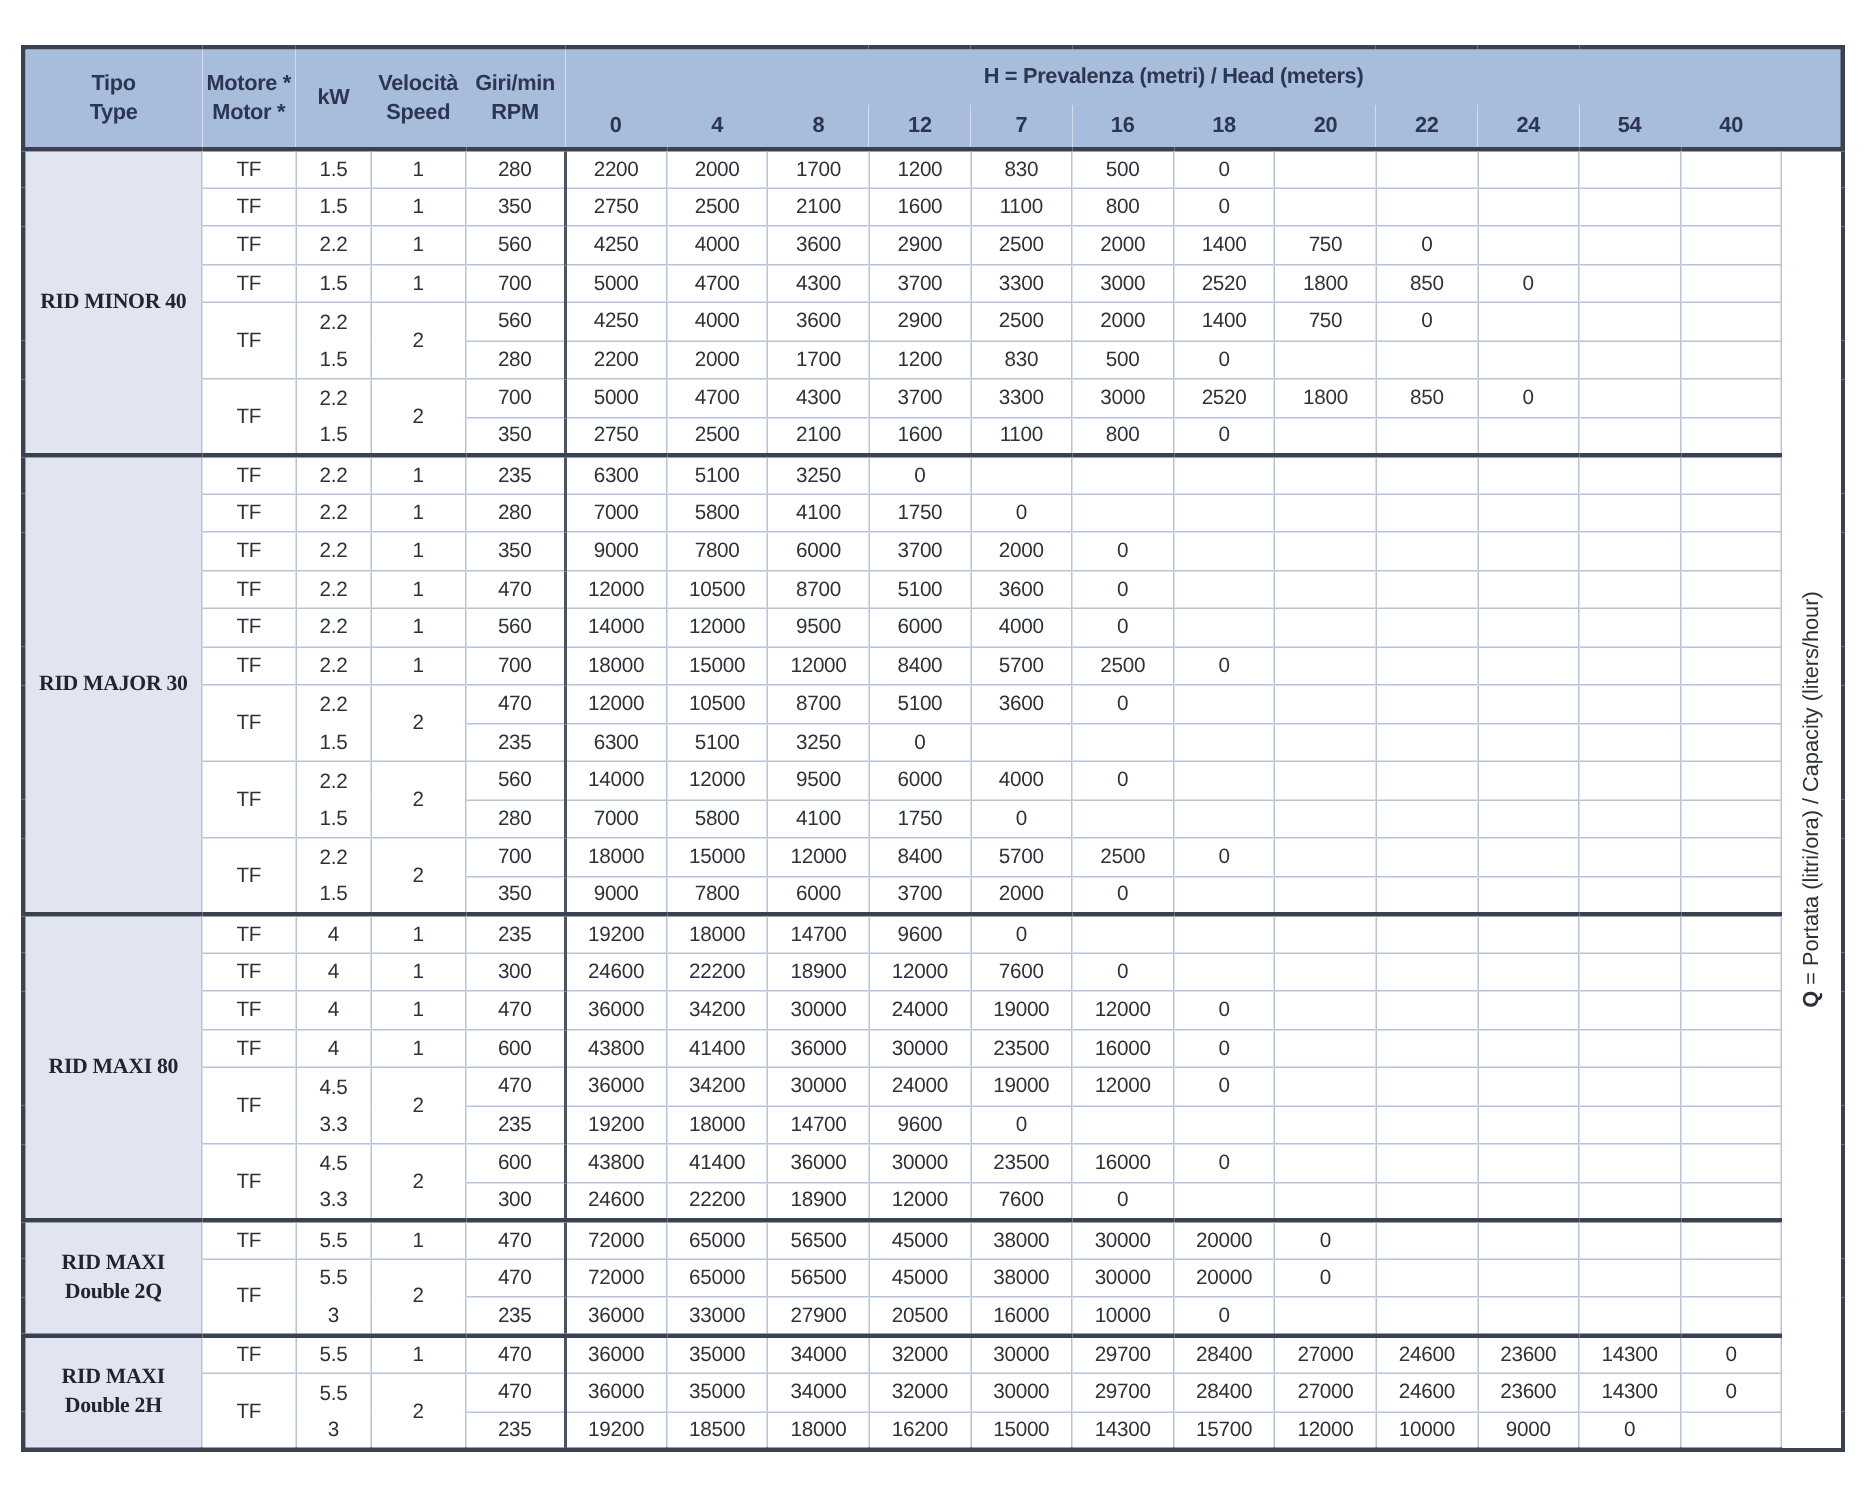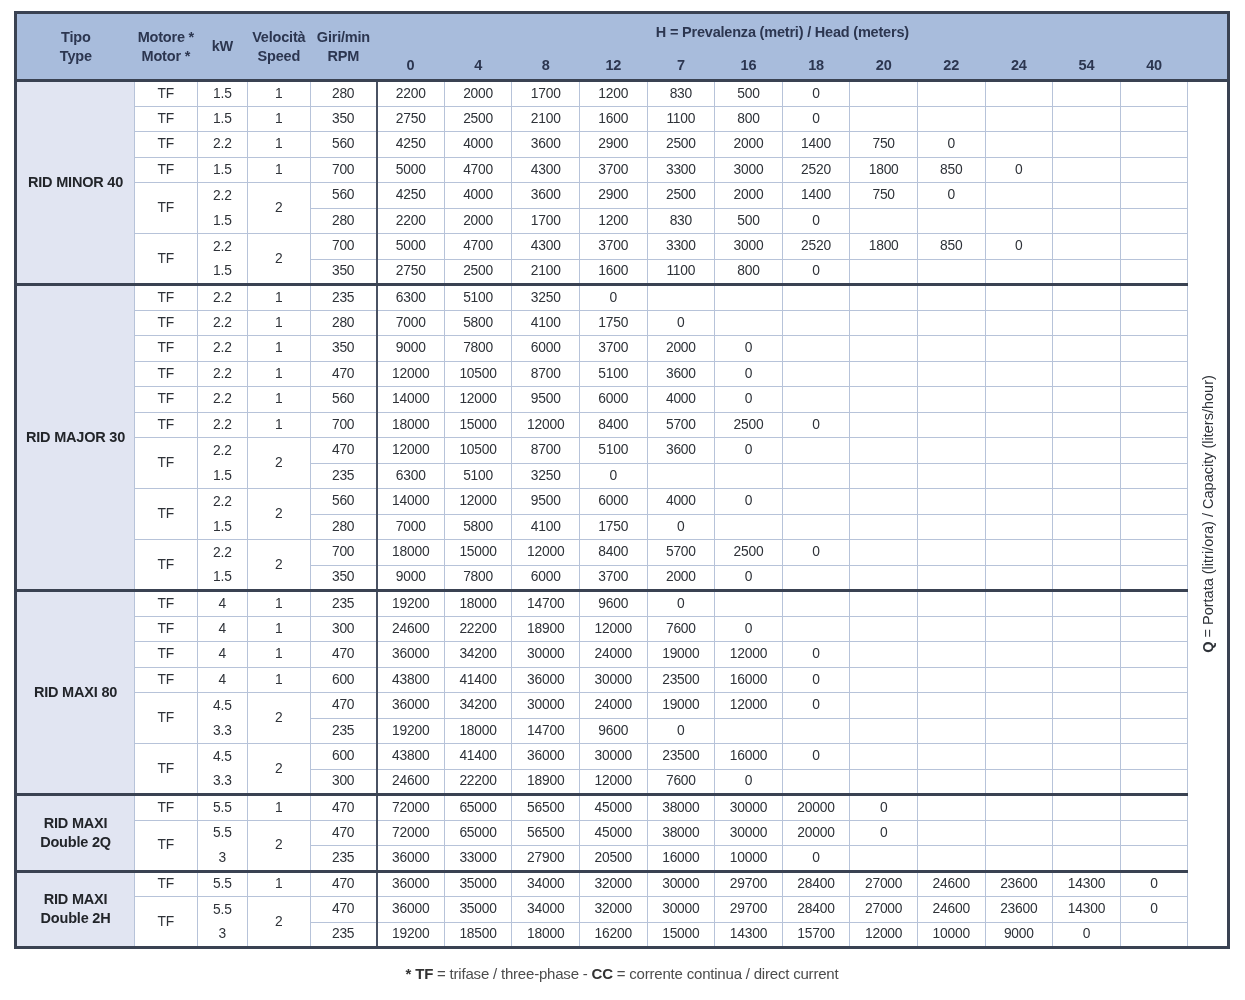--- a/index.html
+++ b/index.html
@@ -3,31 +3,31 @@
 <meta charset="utf-8">
 <style>
   :root{
     --header-bg:#a8bcdc;
     --section-bg:#e1e5f2;
     --grid:#b7c3d9;
     --frame:#3a4252;
   }
   *{box-sizing:border-box;}
   body{margin:0;background:#ffffff;font-family:"Liberation Sans","DejaVu Sans",sans-serif;}
-  .page{width:1245px;height:1000px;padding:11px 0 0 14px;}
+  .page{width:1245px;height:1000px;padding:30px 0 0 14px;}
   table{border-collapse:collapse;table-layout:fixed;width:1216px;border:3px solid var(--frame);letter-spacing:-0.2px;}
   th,td{padding:0;text-align:center;vertical-align:middle;overflow:hidden;}
   thead th{background:var(--header-bg);color:#2c3650;font-weight:bold;font-size:14.5px;border:none;}
   thead tr.h1{height:38px;}
   thead tr.h2{height:30px;}
   thead{border-bottom:3px solid var(--frame);}
   .hlab div{line-height:1.25;}
   tbody tr{height:25.5px;}
   tbody td{font-size:13.8px;color:#2e3238;border-left:1px solid var(--grid);border-top:1px solid var(--grid);line-height:1;}
-  .sec{background:var(--section-bg);font-weight:bold;font-size:14.5px;color:#22252a;border-left:none;}
+  .sec{background:var(--section-bg);font-weight:bold;font-size:14.5px;color:#22252a;border-left:none;font-family:Liberation Serif, serif;}
   .sec div{line-height:1.3;}
   .sec-top td{border-top:3px solid var(--frame);}
   .vfirst{border-left:2px solid #4a5263;margin-left:40px;}
   .noline{border-top:hidden;}
   .qcell{border-left:1px solid var(--grid);position:relative;background:#fff;}
   .qlabel{position:absolute;top:50%;left:50%;transform:translate(-50%,-50%) rotate(-90deg);white-space:nowrap;font-size:14.5px;color:#2e3238;letter-spacing:0;}
   .qlabel b{font-weight:bold;}
   .footnote{width:1216px;text-align:center;margin-top:16px;font-size:15px;color:#4c4c4c;letter-spacing:-0.2px;}
   .footnote b{color:#333333;font-weight:bold;}
 </style>
@@ -707,17 +707,14 @@
           <td class="vcol">15700</td>
           <td class="vcol">12000</td>
           <td class="vcol">10000</td>
           <td class="vcol">9000</td>
           <td class="vcol">0</td>
           <td class="vcol"></td>
         </tr>
       </tbody>
   </table>
 
-  <div class="footnote">
-    <b>* TF</b><span> = trifase / three-phase - </span><b>CC</b><span> = corrente continua / direct current</span>
-  </div>
 
 </div>
 
 </body></html>

